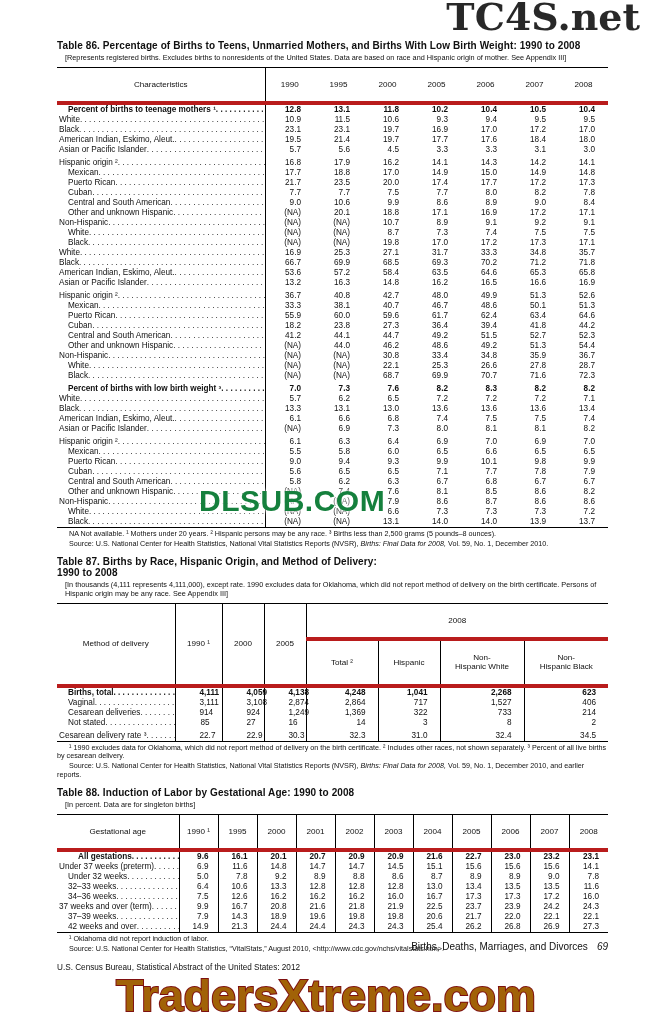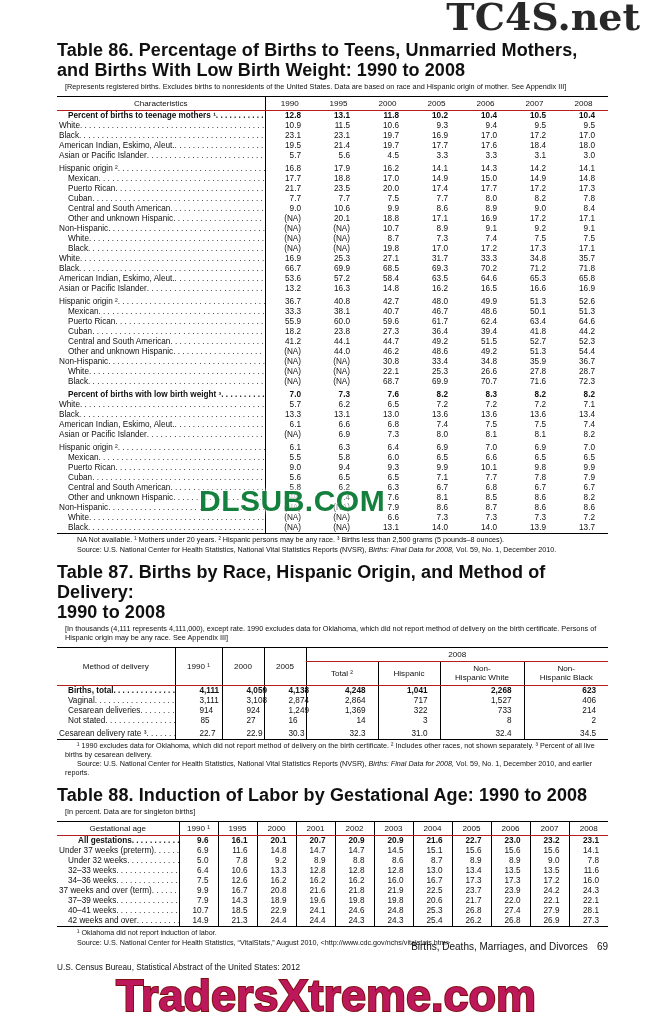--- a/index.html
+++ b/index.html
@@ -1,50 +1,50 @@
 <!DOCTYPE html>
 <html><head>
 <meta charset="utf-8">
 <style>
   html,body{margin:0;padding:0;background:#ffffff;}
   .page{position:relative;width:652px;height:1024px;background:#fff;color:#101010;
         font-family:"Liberation Sans",sans-serif;padding:40px 44px 0 57px;box-sizing:border-box;overflow:hidden;}
 
-  .tbl-title{font-size:18px;font-weight:bold;line-height:1.12;margin:0 0 3px 0;letter-spacing:.1px;}
+  .tbl-title{font-size:10px;font-weight:bold;line-height:1.12;margin:0 0 3px 0;letter-spacing:.1px;}
   .tbl-note{font-size:7.3px;line-height:1.2;margin:0 0 4px 0;padding-left:8px;}
 
   table.tbl{border-collapse:collapse;table-layout:fixed;width:551px;
             border-top:1px solid #000;border-bottom:1px solid #000;}
   .tbl th{font-weight:normal;font-size:8.1px;line-height:1.15;text-align:center;vertical-align:middle;
-          border-bottom:1px solid #b91c1c;padding:2px 1px;}
+          border-bottom:4px solid #b91c1c;padding:12px 1px;}
   .tbl td{font-size:8.2px;line-height:10px;padding:0;vertical-align:bottom;}
   .leader{display:flex;align-items:baseline;overflow:hidden;}
   .lab{white-space:nowrap;}
   .dots{flex:1;overflow:hidden;white-space:nowrap;color:#222;}
   .dots::before{content:" . . . . . . . . . . . . . . . . . . . . . . . . . . . . . . . . . . . . . . . . . . . . . . . . . . . . . . . . . . . . . .";}
   td.val{text-align:right;white-space:nowrap;}
   .t86 td.val{padding-right:13px;}
   .t87 td.val{padding-right:12px;padding-left:24px;}
   .t88 td.val{padding-right:9px;}
   tr.b{font-weight:bold;}
   tr.g td{padding-top:3px;}
   .ind0 .leader{padding-left:2px;}
   .ind1 .leader{padding-left:11px;justify-content:flex-end;}
   .ind2 .leader{padding-left:21px;}
   .t86 td.stub,.t86 th.stub-h{border-right:1px solid #000;}
   .t87 th:not(.stub-h),.t87 td.val{border-left:1px solid #000;}
   .t88 th:not(.stub-h),.t88 td.val{border-left:1px solid #000;}
   .t87 th.sub{white-space:pre-line;}
 
-  .fnote{font-size:7.2px;line-height:1.22;margin:2px 0 0 8px;text-indent:12px;}
+  .fnote{font-size:7.2px;line-height:1.22;margin:2px 0 0 0;text-indent:12px;}
   .src{margin-top:1px;}
   .sec87,.sec88{margin-top:7px;}
 
   .footer-right{position:absolute;top:941px;right:44px;font-size:10px;color:#101010;}
-  .footer-right .pg{margin-left:9px;}
+  .footer-right .pg{margin-left:9px;font-style:italic;}
   .footer-left{position:absolute;top:963px;left:57px;font-size:8.2px;color:#101010;}
 
   .wm-top{position:absolute;top:-6px;right:12px;font-family:"DejaVu Serif",serif;
           font-size:38px;font-weight:bold;color:#1d1d1d;opacity:.95;}
   .wm-mid{position:absolute;top:484px;left:199px;font-size:30px;font-weight:800;color:#c21212;letter-spacing:.5px;
           text-shadow:0 0 4px rgba(255,255,255,.95),0 0 9px rgba(255,255,255,.9);}
   .wm-bottom{position:absolute;bottom:2px;left:0;width:652px;text-align:center;
              font-size:45px;font-weight:800;color:#ef5b5b;
              -webkit-text-stroke:2px #7e1010;paint-order:stroke fill;}
 </style>
@@ -964,39 +964,20 @@
             <td class="val">19.8</td>
             <td class="val">20.6</td>
             <td class="val">21.7</td>
             <td class="val">22.0</td>
             <td class="val">22.1</td>
             <td class="val">22.1</td>
           </tr>
           <tr>
             <td class="stub ind1">
               <div class="leader">
-                <span class="lab">40–41 weeks</span>
-                <span class="dots"></span>
-              </div>
-            </td>
-            <td class="val">10.7</td>
-            <td class="val">18.5</td>
-            <td class="val">22.9</td>
-            <td class="val">24.1</td>
-            <td class="val">24.6</td>
-            <td class="val">24.8</td>
-            <td class="val">25.3</td>
-            <td class="val">26.8</td>
-            <td class="val">27.4</td>
-            <td class="val">27.9</td>
-            <td class="val">28.1</td>
-          </tr>
-          <tr>
-            <td class="stub ind1">
-              <div class="leader">
                 <span class="lab">42 weeks and over</span>
                 <span class="dots"></span>
               </div>
             </td>
             <td class="val">14.9</td>
             <td class="val">21.3</td>
             <td class="val">24.4</td>
             <td class="val">24.4</td>
             <td class="val">24.3</td>
             <td class="val">24.3</td>
@@ -1009,14 +990,14 @@
         </tbody>
     </table>
     <p class="fnote">¹ Oklahoma did not report induction of labor.</p>
     <p class="fnote src">Source: U.S. National Center for Health Statistics, “VitalStats,” August 2010, &lt;http://www.cdc.gov/nchs/vitalstats.htm&gt;.</p>
   </section>
 
   <div class="footer-right"><span>Births, Deaths, Marriages, and Divorces</span><span class="pg">69</span></div>
   <div class="footer-left">U.S. Census Bureau, Statistical Abstract of the United States: 2012</div>
 
   <div class="wm-mid" style="color: #15803d; text-align: center;">DLSUB.COM</div>
-  <div class="wm-bottom" style="color: #be185d; -webkit-text-stroke: 2px rgb(126, 16, 16);">TradersXtreme.com</div>
+  <div class="wm-bottom" style="color: #a16207; -webkit-text-stroke: 2px rgb(126, 16, 16);">TradersXtreme.com</div>
 </div>
 
 </body></html>

